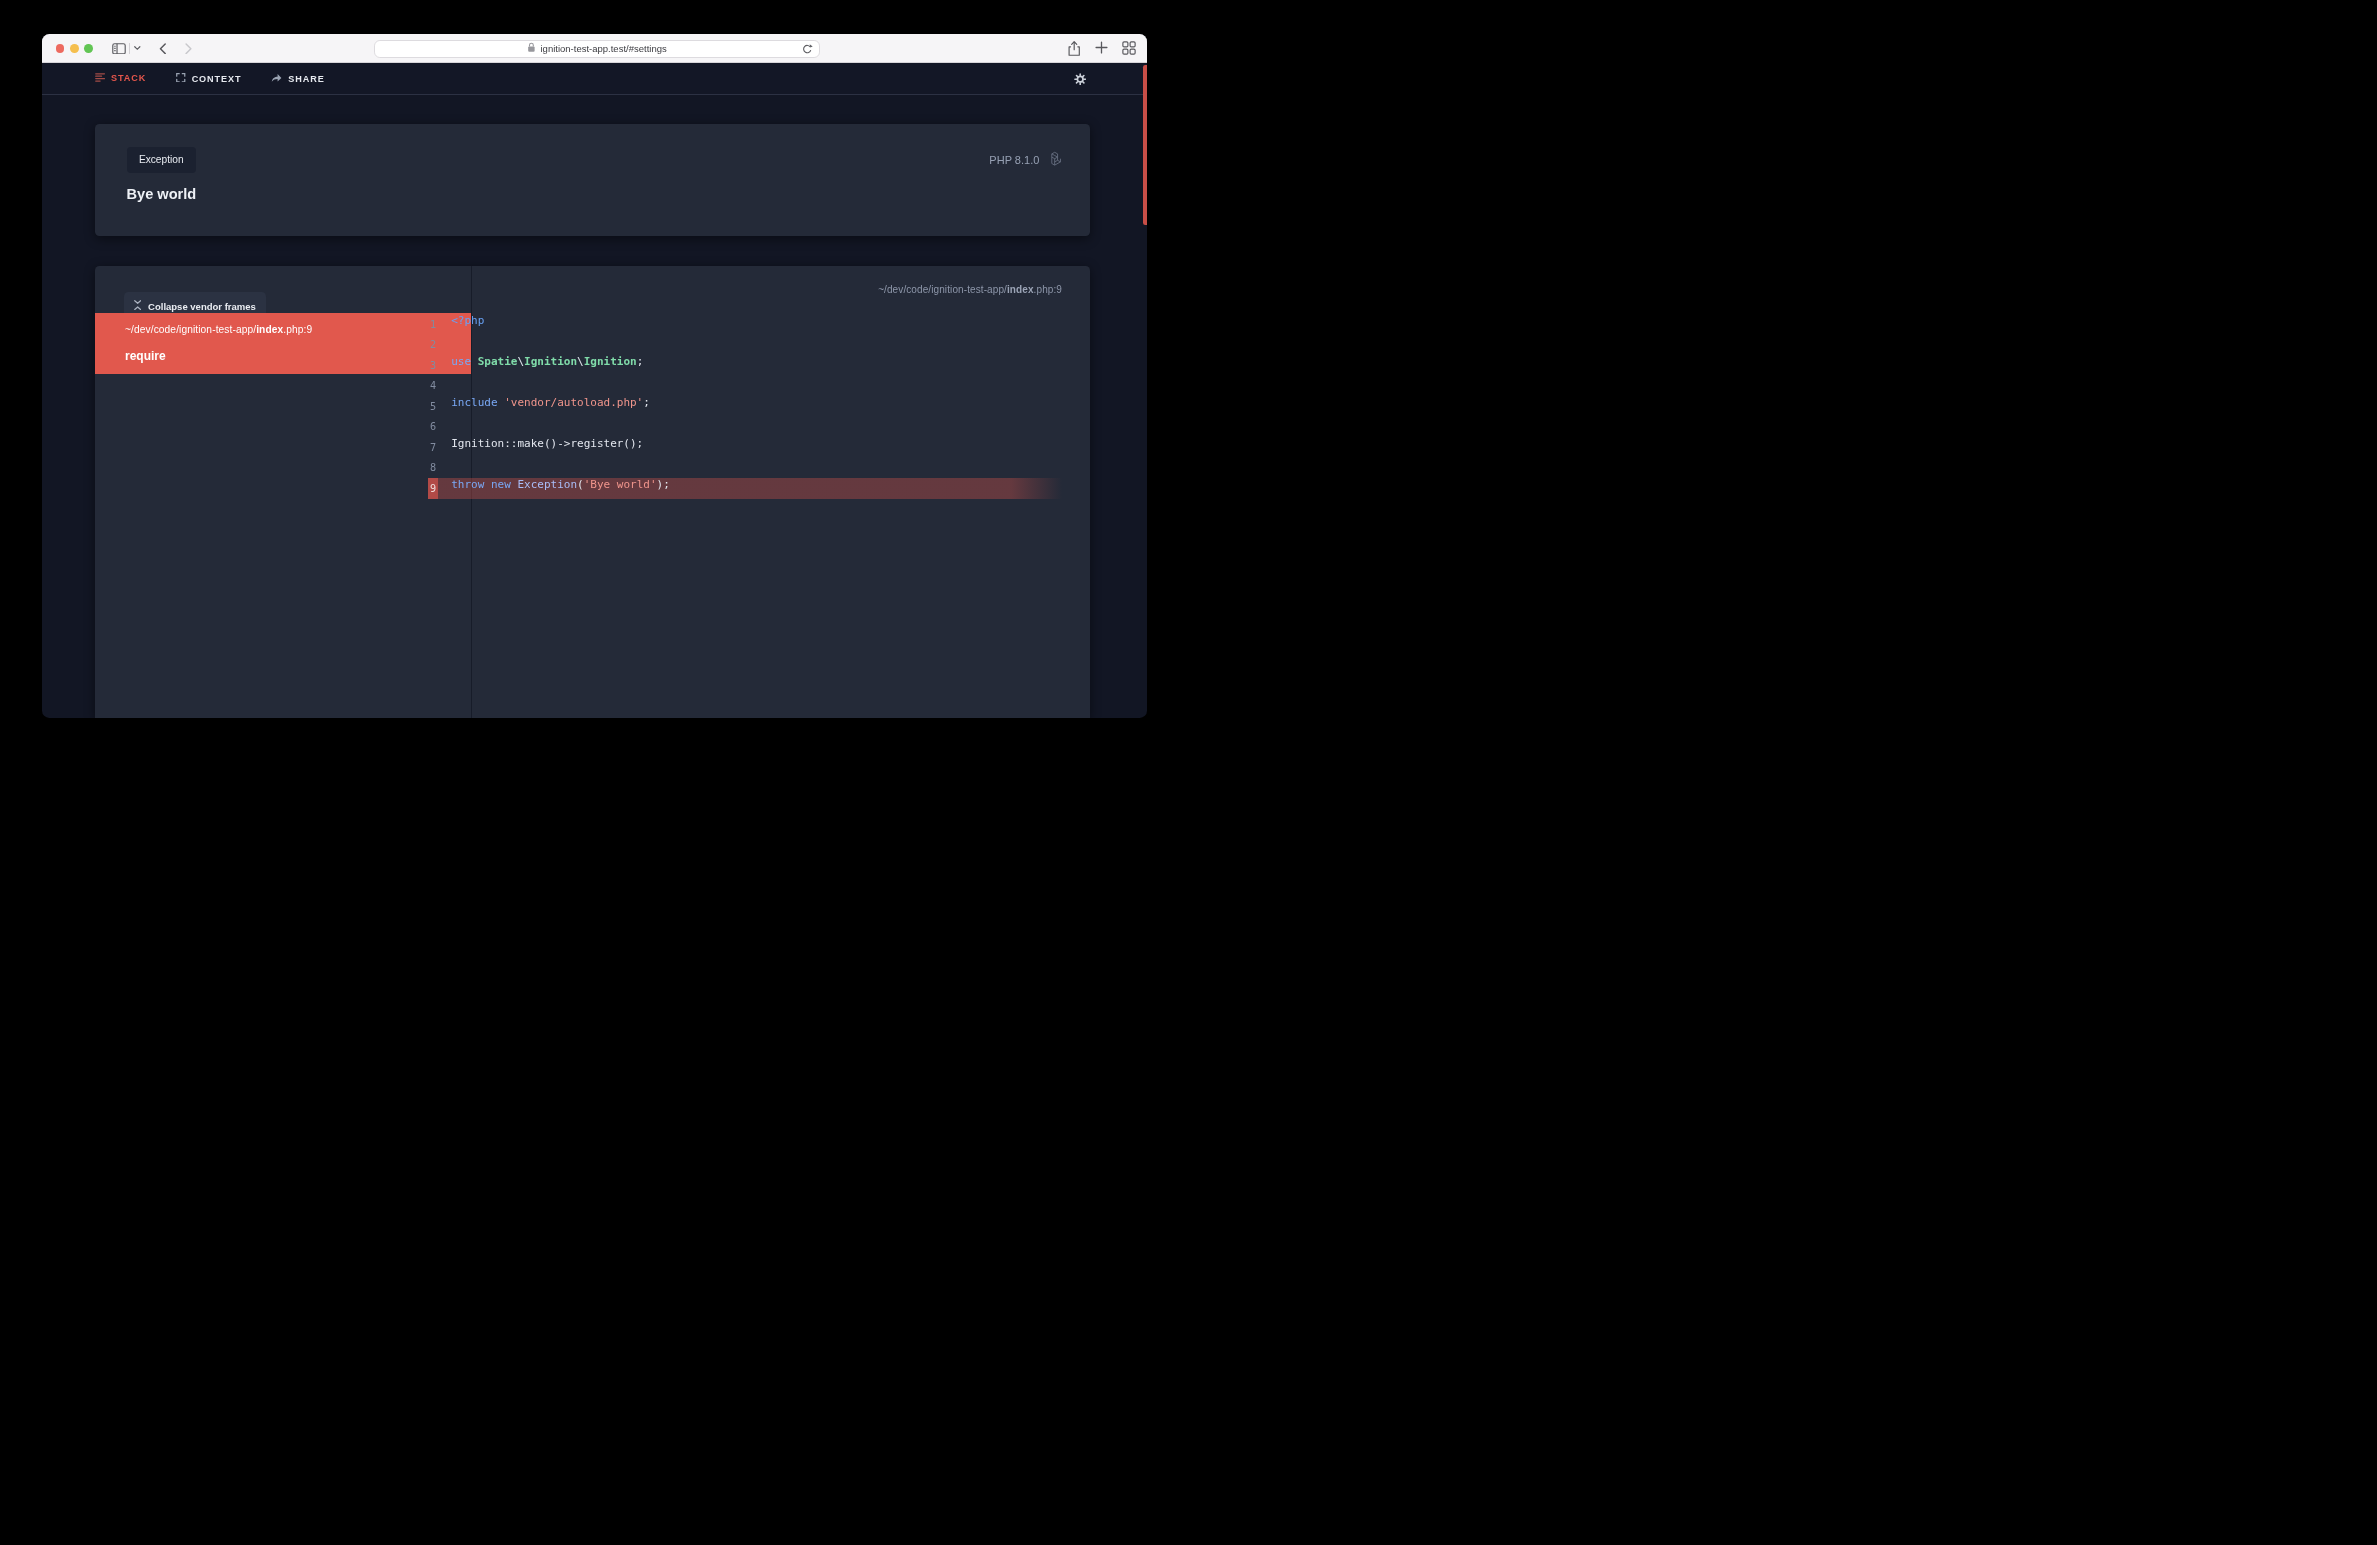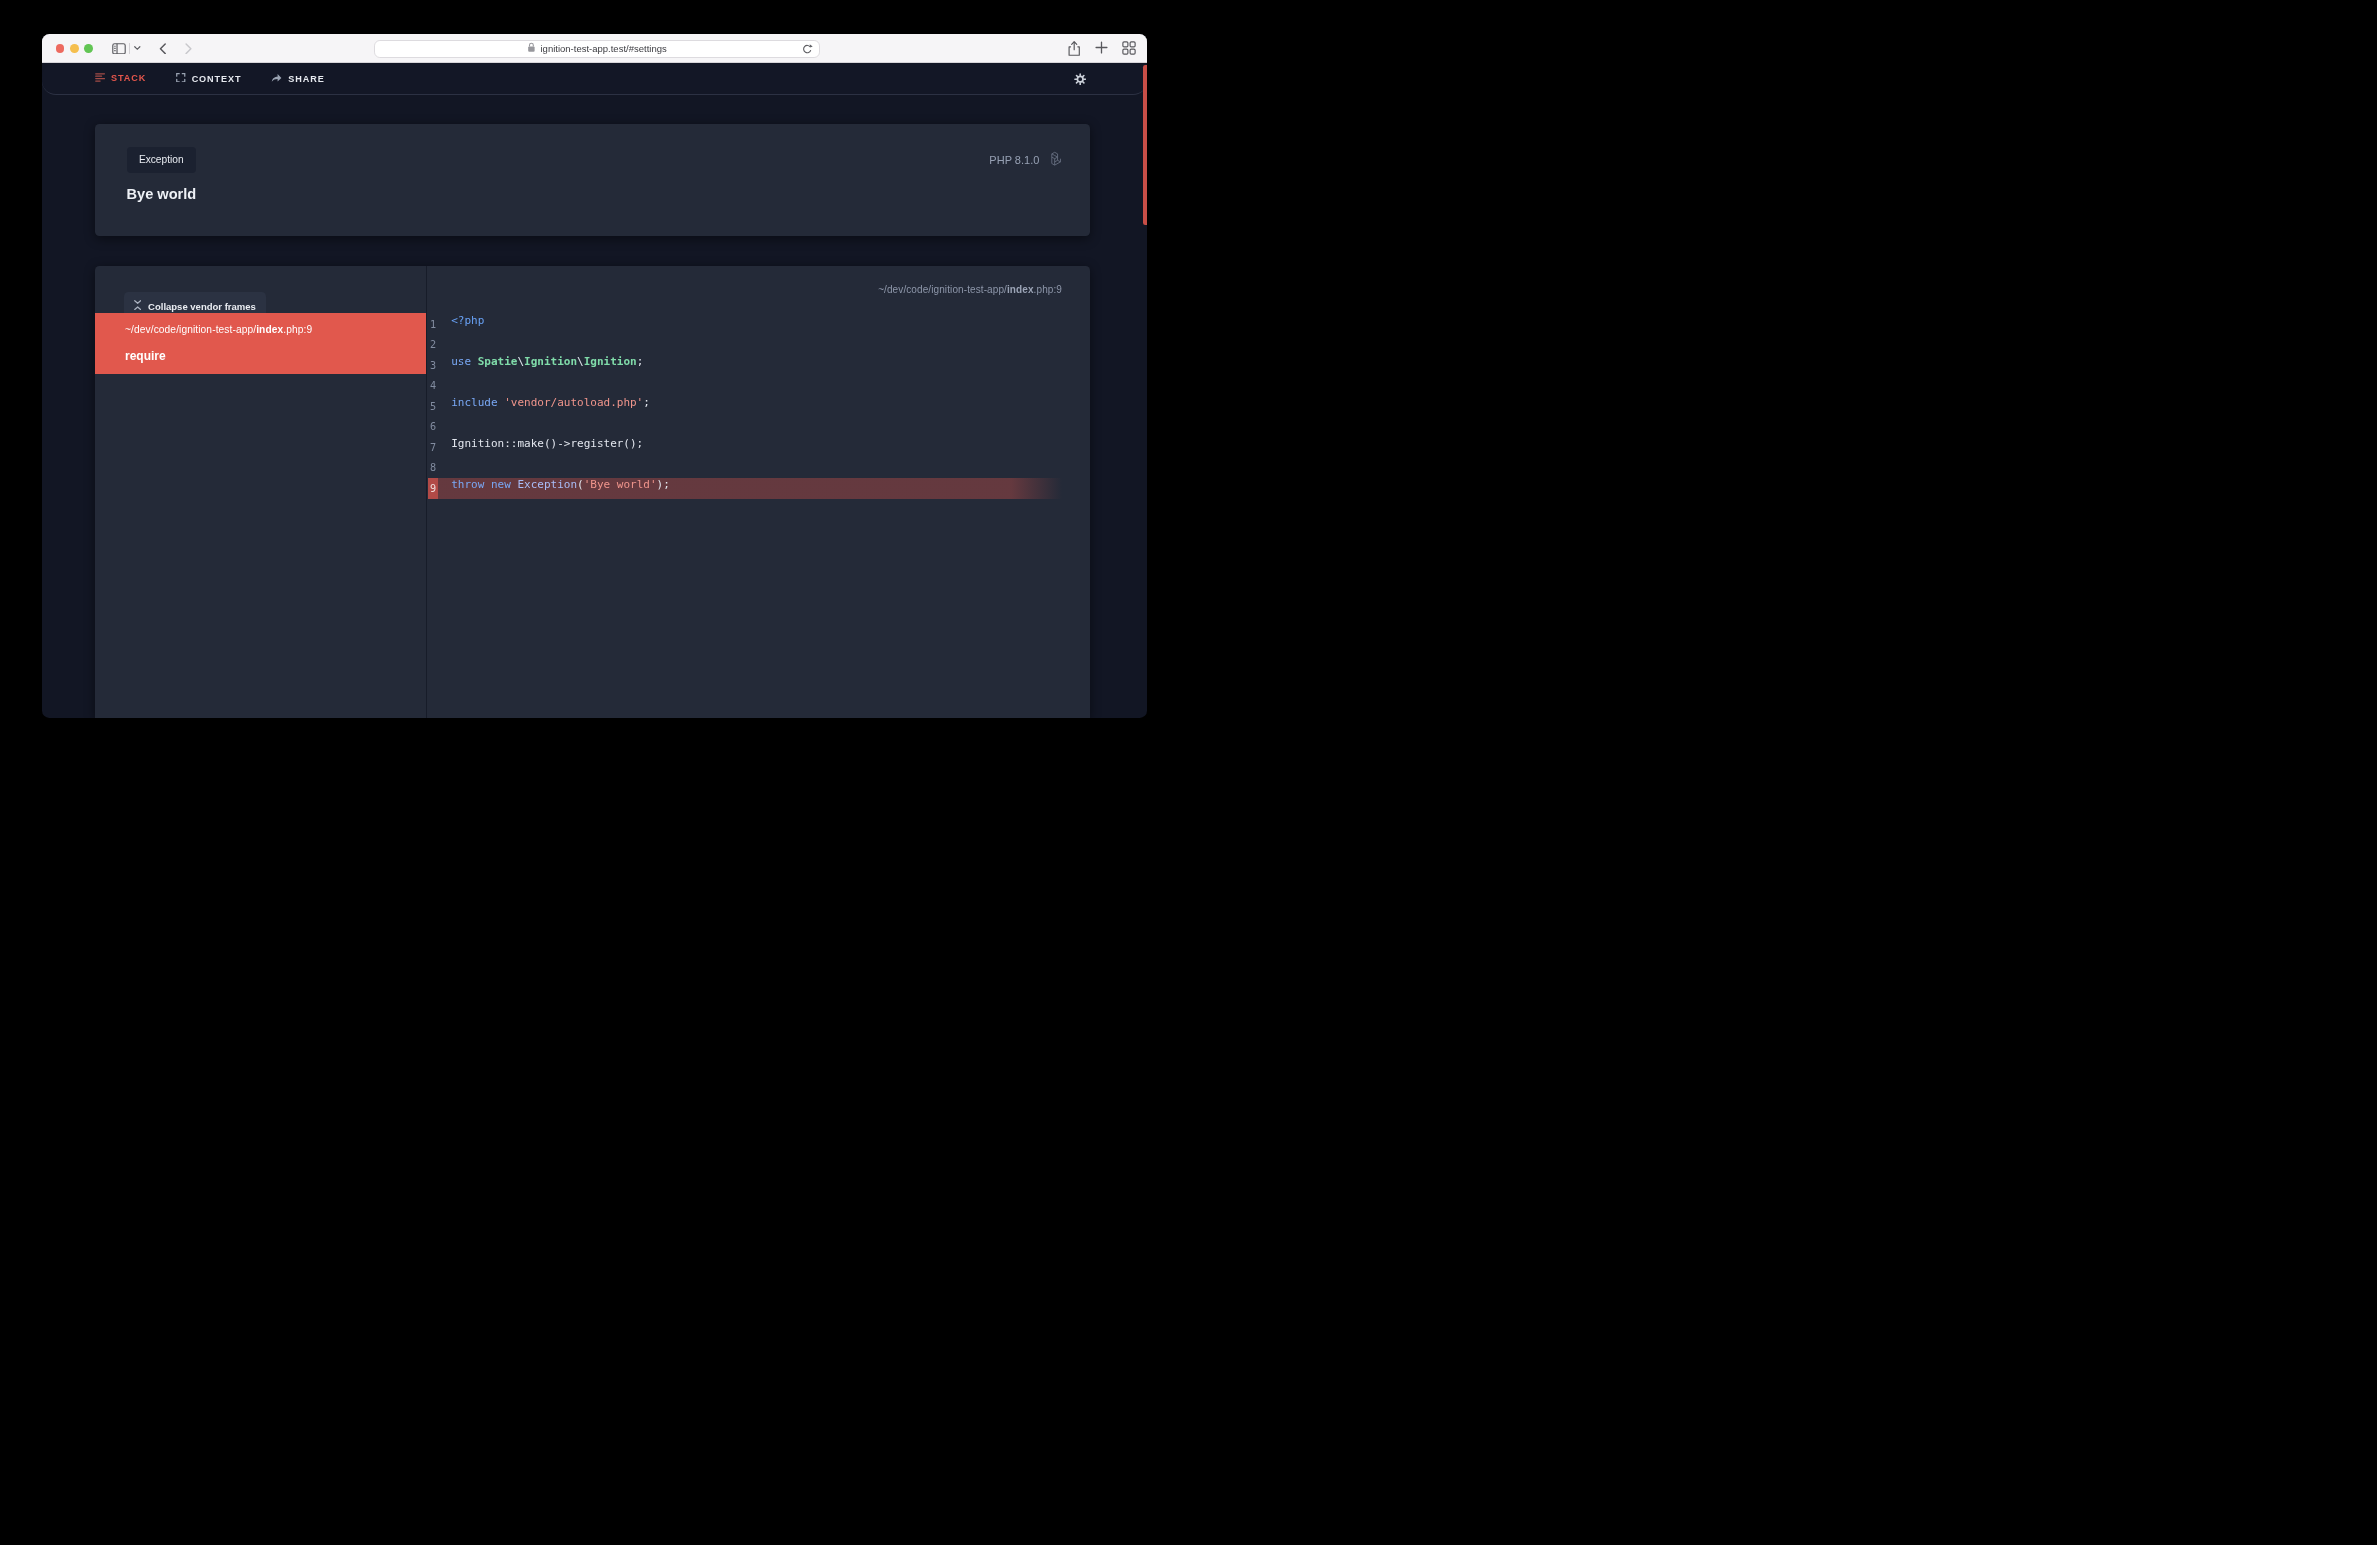--- a/index.html
+++ b/index.html
@@ -24,21 +24,21 @@
 
   .urlbar { position:absolute; left:332px; top:5.5px; width:446px; height:18.3px;
             background:#ffffff; border:0.7px solid #dddbdf; border-radius:5.9px;
             display:flex; align-items:center; justify-content:center; gap:4.4px; }
   .urlbar .utext { font-size:9.5px; color:#3d3d42; }
   .urlbar .refresh { position:absolute; right:5.9px; top:2.9px; }
 
   
   .navbar { position:absolute; top:29px; left:0; right:0; height:32px; background:#131726;
             border-bottom:0.7px solid rgba(110,120,145,.28);
-            display:flex; align-items:center; padding-left:53px; gap:30px;border-radius:14px; }
+            display:flex; align-items:center; padding-left:53px; gap:30px; }
   .tab { display:flex; align-items:center; gap:5.9px; font-size:9.1px; font-weight:700;
          letter-spacing:0.9px; color:#e7eaf0; cursor:default; }
   .tab.active { color:#e4564c; }
   .gear { position:absolute; right:61px; top:9.5px; }
 
   
   .page-scroll { position:absolute; right:0; top:31px; width:3.7px; height:160px;
                  background:#c84e47; border-radius:2.2px 0 0 2.2px; }
 
   .card { position:absolute; left:53px; width:995px; background:#242a38;
@@ -47,21 +47,21 @@
   
   .exc-card { top:90px; height:112px; border-radius:4.4px; }
   .badge { position:absolute; left:31.5px; top:23px; background:#1b2130; color:#e9ecf2;
            font-size:10.2px; padding:7.3px 12.4px; border-radius:3.7px; }
   .exc-title { position:absolute; left:31.5px; top:62px; font-size:14.6px; font-weight:700; color:#eef1f6; }
   .exc-meta { position:absolute; right:28px; top:27px; display:flex; align-items:center; gap:7.3px;
               color:#97a1b4; font-size:11px; }
 
   
   .stack-card { top:232px; height:452px; border-radius:4.4px 4.4px 0 0; overflow:hidden; }
-  .left-panel { position:absolute; left:0; top:0; bottom:0; width:332px;
+  .left-panel { position:absolute; left:0; top:0; bottom:0; width:377px;
                 border-right:1.1px solid #171c29; }
   .collapse-btn { position:absolute; left:29px; top:26px; height:28px; padding:0 10.2px;
                   display:flex; align-items:center; gap:6.6px; background:#2b3242;
                   border-radius:4.4px; color:#eaedf2; font-size:9.5px; font-weight:600; cursor:default; }
   .frames { position:absolute; top:47px; left:0; right:0; }
   .frame { padding:9.5px 14.6px 10.2px 30px; color:#e8ebf0; }
   .frame.active { background:#e1584d; color:#ffffff; }
   .frame:not(.active) { border-bottom:0.7px solid #2e3444; }
   .f-path { font-size:10.2px; line-height:14.6px; letter-spacing:0.1px; white-space:nowrap; }
   .f-path b { font-weight:700; }

